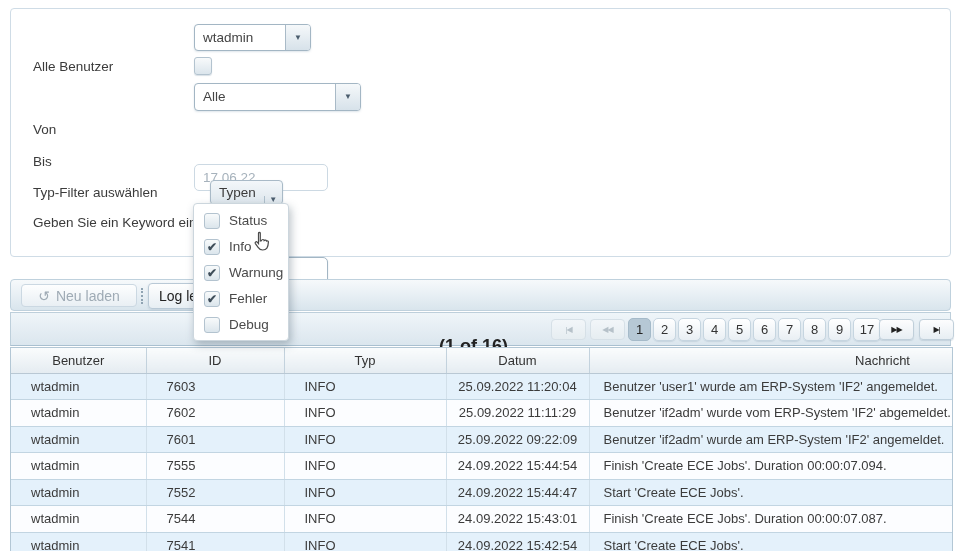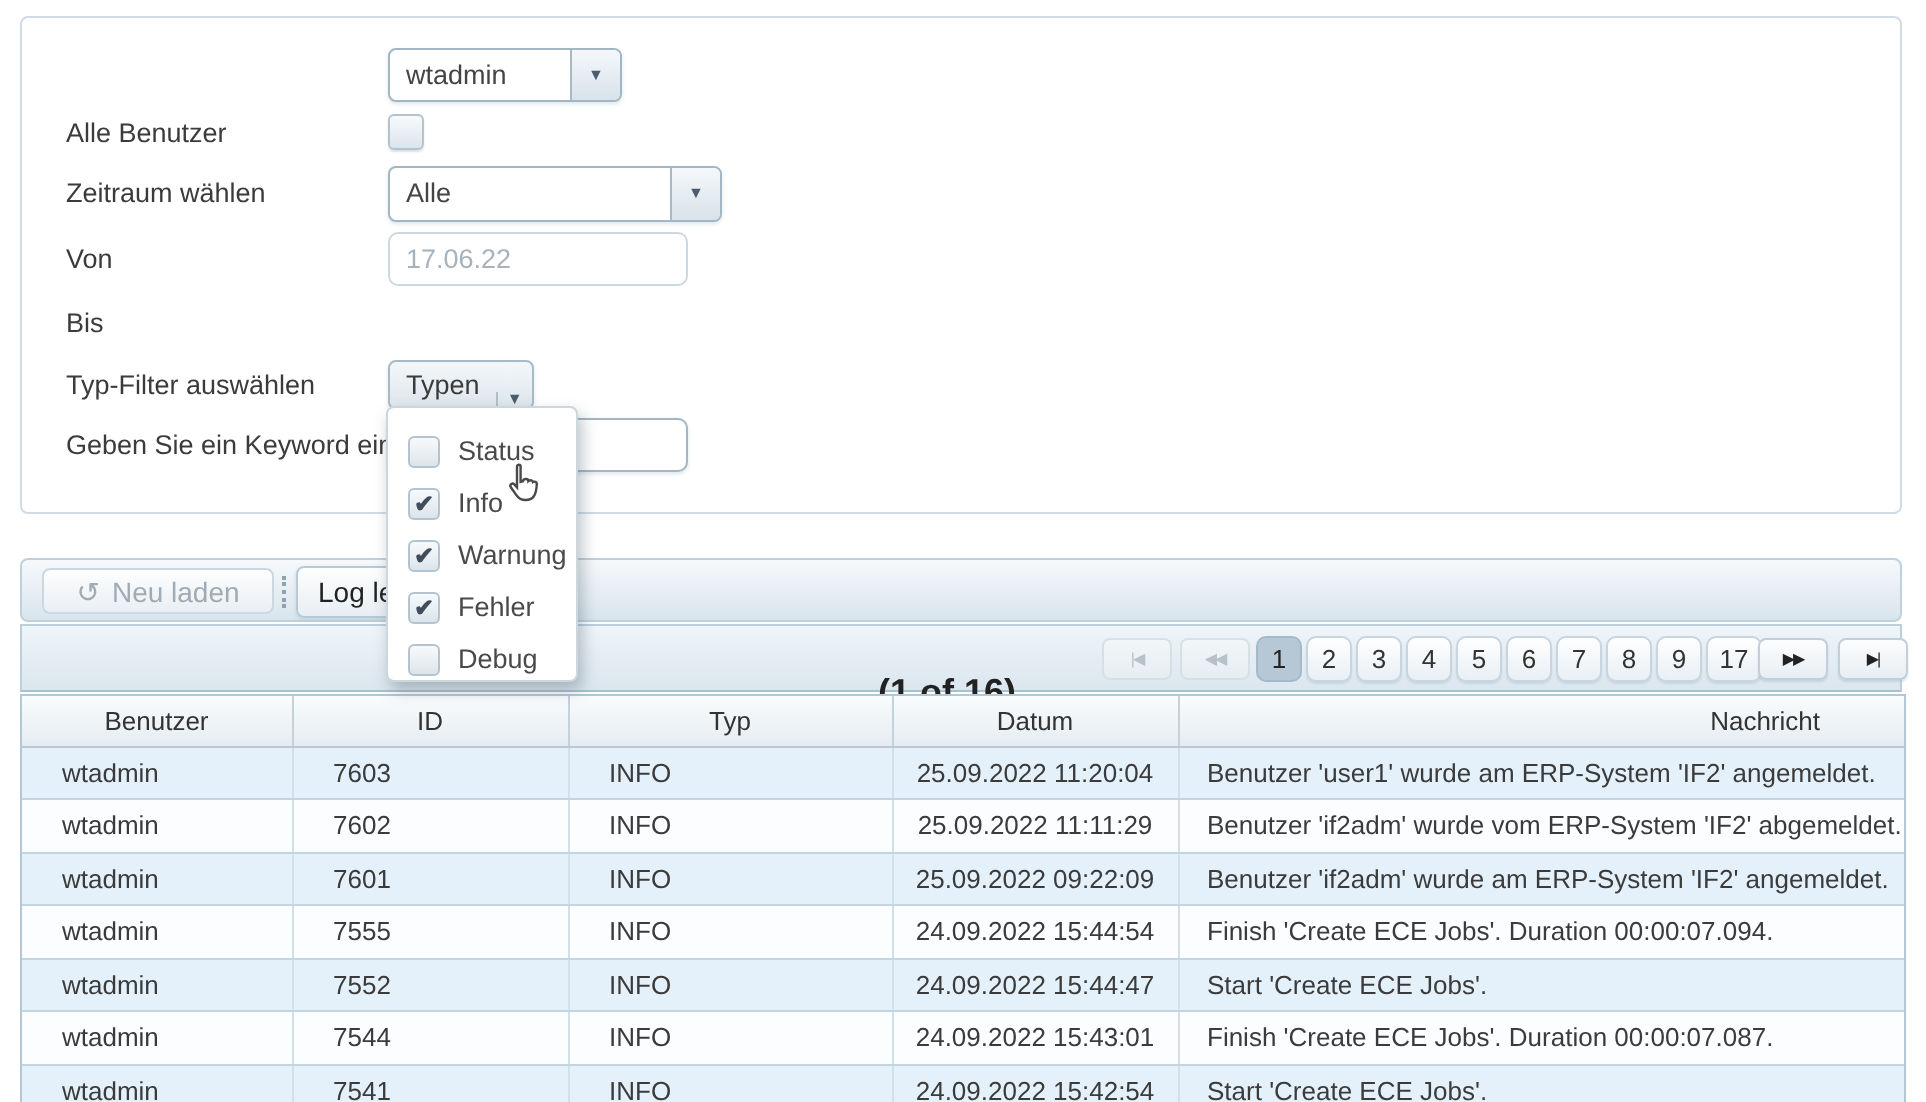--- a/index.html
+++ b/index.html
@@ -17,38 +17,38 @@
     box-shadow:0 1px 2px rgba(160,180,195,.35); }
   .sel-val { flex:1; font-size:13.5px; color:#444; padding:0 8px; line-height:25px;
     overflow:hidden; white-space:nowrap; }
   .sel-btn { width:25px; border-left:1px solid #a9bac7; border-radius:0 3px 3px 0;
     background:linear-gradient(#f5f8fa,#d7e2ea); display:flex; align-items:center; justify-content:center; }
   .arrow-dn { font-size:8px; color:#4b5d6d; line-height:1; }
 
   .chk { background:linear-gradient(#f8fafb,#dbe5ec); border:1px solid #b3c3cf;
     border-radius:3px; box-shadow:0 1px 1px rgba(160,180,195,.4); }
 
-  .txt { position:absolute; left:183px; width:150px; height:27px;
+  .txt { position:absolute; left:183px; width:134px; height:27px;
     border:1px solid #ccd9e3; border-radius:5px; background:#fff;
-    font-family:"Liberation Sans",sans-serif; font-size:13.5px; padding:0 8px; }
+    font-family:"Liberation Sans",sans-serif; font-size:13.5px; padding:0 8px;margin-top:48px; }
   .txt.dim { color:#a6b2bc; }
   .txt.live { border-color:#a3b6c4; box-shadow:0 1px 2px rgba(160,180,195,.35); }
 
-  .mini-btn { position:absolute; left:183px; height:25px; display:flex; align-items:flex-end;
+  .mini-btn { position:absolute; left:199px; height:25px; display:flex; align-items:flex-end;
     border:1px solid #a9bac7; border-radius:4px;
     background:linear-gradient(#f3f7fa,#dde6ec); box-shadow:0 1px 2px rgba(160,180,195,.35); }
   .mini-btn .lbl { font-size:13.5px; color:#3b3b3b; padding:0 8px; line-height:23px; }
   .mini-btn .arr { width:18px; border-left:1px solid #aebfcb; display:flex;
     align-items:center; justify-content:center; }
 
   
   #ms-panel { left:193px; top:203px; width:96px; height:138px; z-index:20;
     background:#fff; border:1px solid #ccd6dd; border-radius:4px;
     box-shadow:2px 4px 8px rgba(60,80,95,.35); padding:9px 0 0 10px; }
-  .ms-opt { display:flex; align-items:center; height:25px; margin-bottom:1px; }
+  .ms-opt { display:flex; align-items:flex-start; height:25px; margin-bottom:1px; }
   .opt-box { width:16px; height:16px; border:1px solid #b3c3cf; border-radius:3px;
     background:linear-gradient(#f8fafb,#dbe5ec); margin-right:9px;
     display:flex; align-items:center; justify-content:center; }
   .opt-box.checked::after { content:"✔"; font-size:12px; font-weight:bold; color:#3f4e5a; }
   .ms-opt .olbl { font-size:13.5px; color:#4a4a4a; }
   #cursor { left:250px; top:230px; z-index:30; }
 
   
   #toolbar { left:10px; top:279px; width:941px; height:32px;
     border:1px solid #bfd1dd; border-radius:4px;
@@ -105,21 +105,20 @@
   <div class="sel" style="top:15px; width:117px;">
     <div class="sel-val">wtadmin</div>
     <div class="sel-btn">
         <span class="arrow-dn">▼</span>
       </div>
   </div>
 
   <div class="flabel" style="top:49px; line-height:18px;">Alle Benutzer</div>
   <div class="chk abs" style="left:183px; top:48px; width:18px; height:18px;"></div>
 
-  <div class="flabel" style="top:74px; line-height:28px;">Zeitraum wählen</div>
   <div class="sel" style="top:74px; width:167px; height:28px;">
     <div class="sel-val" style="line-height:26px;">Alle</div>
     <div class="sel-btn">
         <span class="arrow-dn">▼</span>
       </div>
   </div>
 
   <div class="flabel" style="top:107px; line-height:27px;">Von</div>
   <input class="txt dim" style="top: 107px;" readonly="" value="17.06.22">
 

